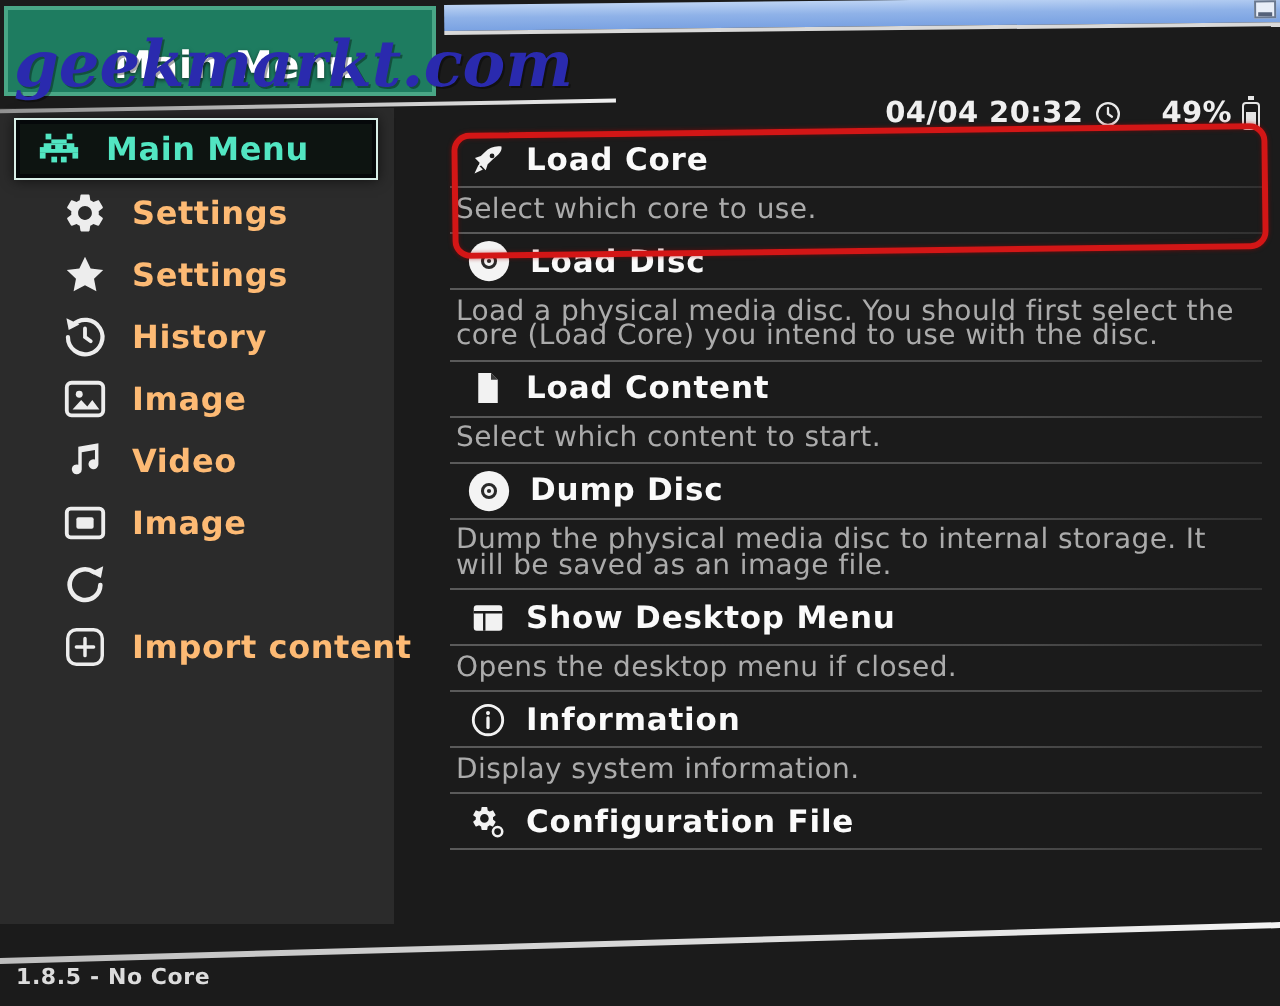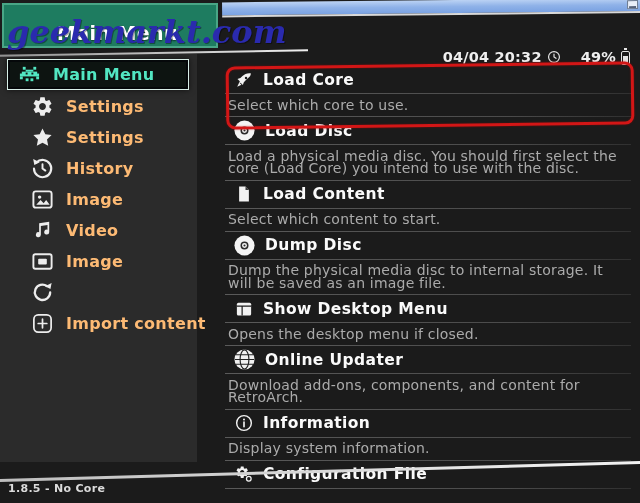--- a/index.html
+++ b/index.html
@@ -329,37 +329,20 @@
           </svg>
         </span>
       <span class="e-label">Show Desktop Menu</span>
     </div>
     <div class="sep"></div>
     <div class="e-desc">Opens the desktop menu if closed.</div>
     <div class="sep sep-after-desc"></div>
   </div>
     <div class="entry">
     <div class="entry-title-row">
-      <span class="e-icon big">
-          <svg viewBox="0 0 24 24">
-            <circle cx="12" cy="12" r="10.5" fill="#f0f0f0"></circle>
-            <g fill="none" stroke="#222" stroke-width="1.2">
-              <ellipse cx="12" cy="12" rx="4.6" ry="10"></ellipse>
-              <path d="M1.8 12h20.4M3 7h18M3 17h18"></path>
-            </g>
-          </svg>
-        </span>
-      <span class="e-label">Online Updater</span>
-    </div>
-    <div class="sep"></div>
-    <div class="e-desc">Download add-ons, components, and content for RetroArch.</div>
-    <div class="sep sep-after-desc"></div>
-  </div>
-    <div class="entry">
-    <div class="entry-title-row">
       <span class="e-icon">
           <svg viewBox="0 0 24 24" fill="none">
             <circle cx="12" cy="12" r="9.8" stroke="currentColor" stroke-width="1.9"></circle>
             <path d="M12 10.6V17" stroke="currentColor" stroke-width="2.2" stroke-linecap="round"></path>
             <circle cx="12" cy="7.4" r="1.35" fill="currentColor"></circle>
           </svg>
         </span>
       <span class="e-label">Information</span>
     </div>
     <div class="sep"></div>

